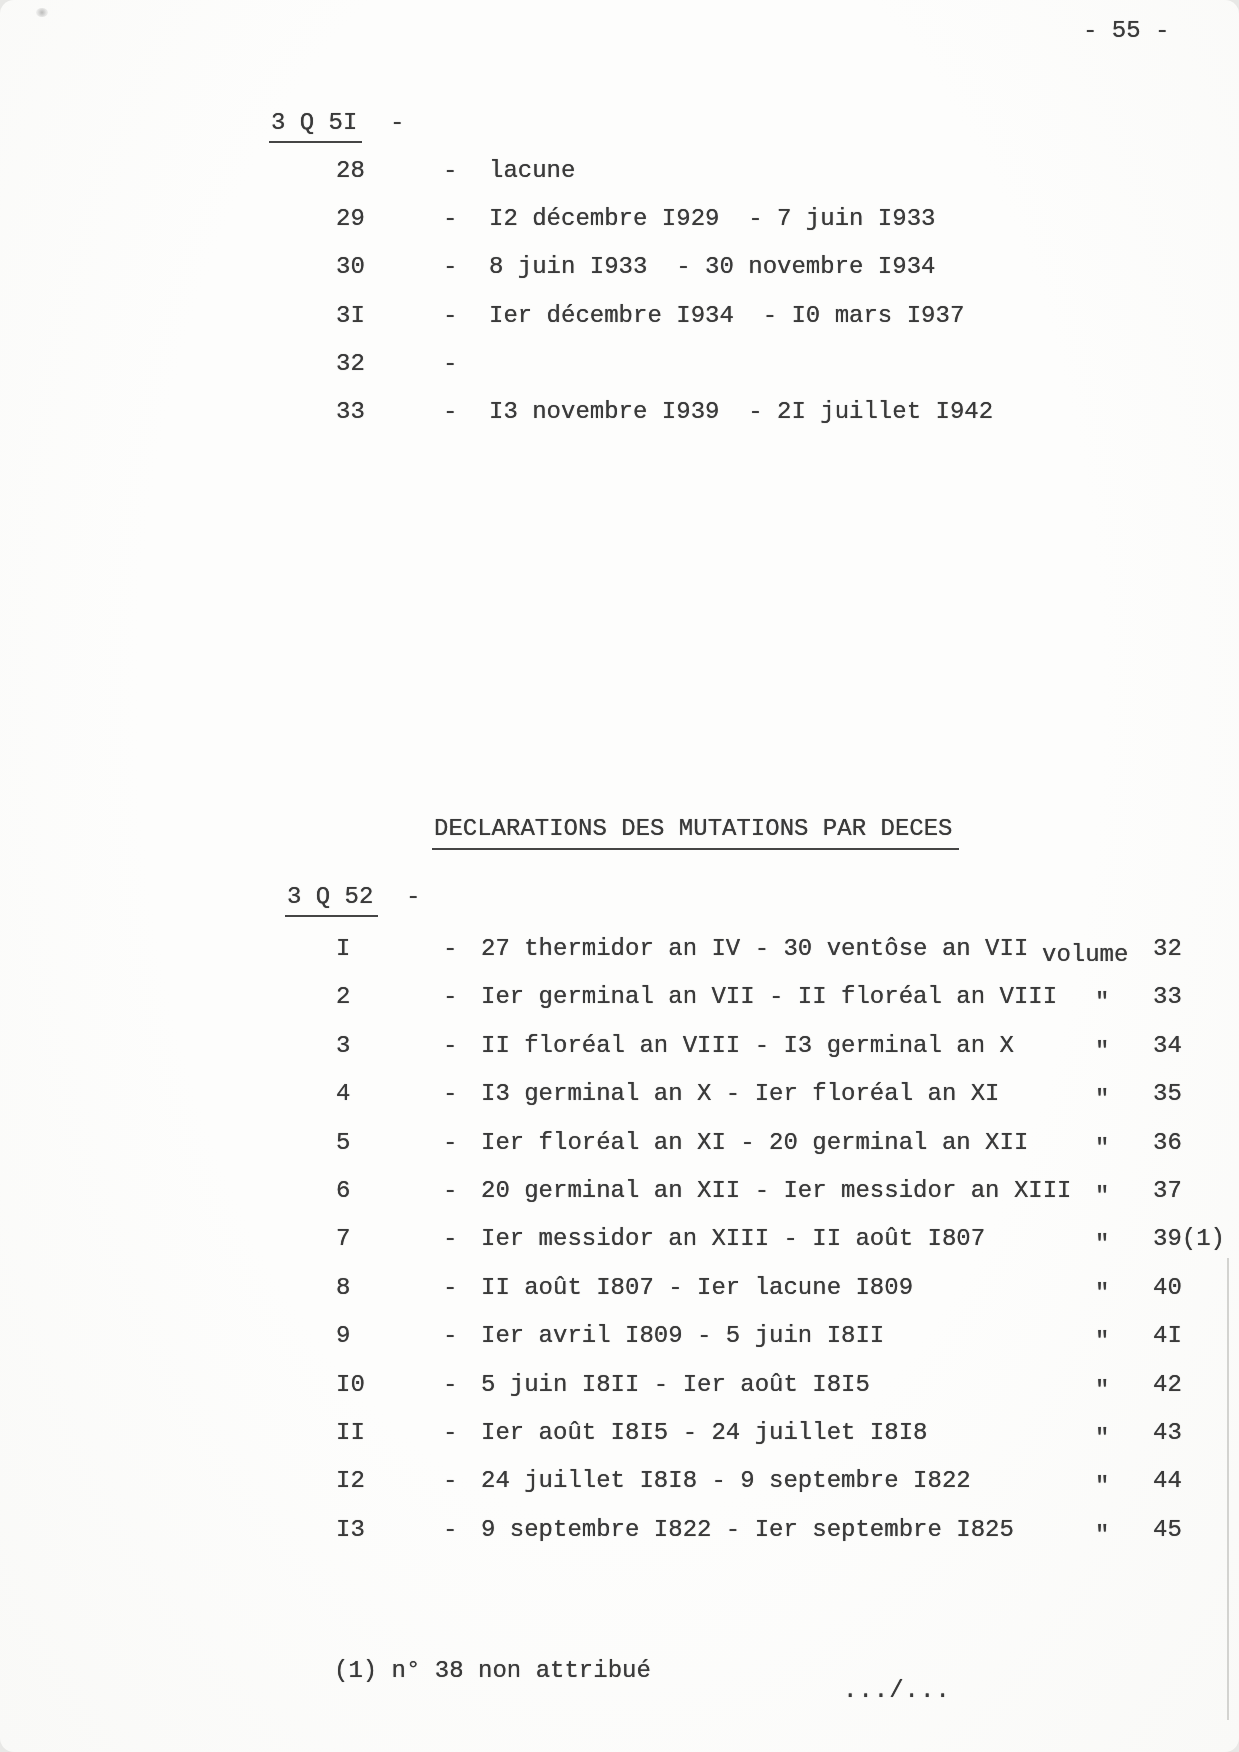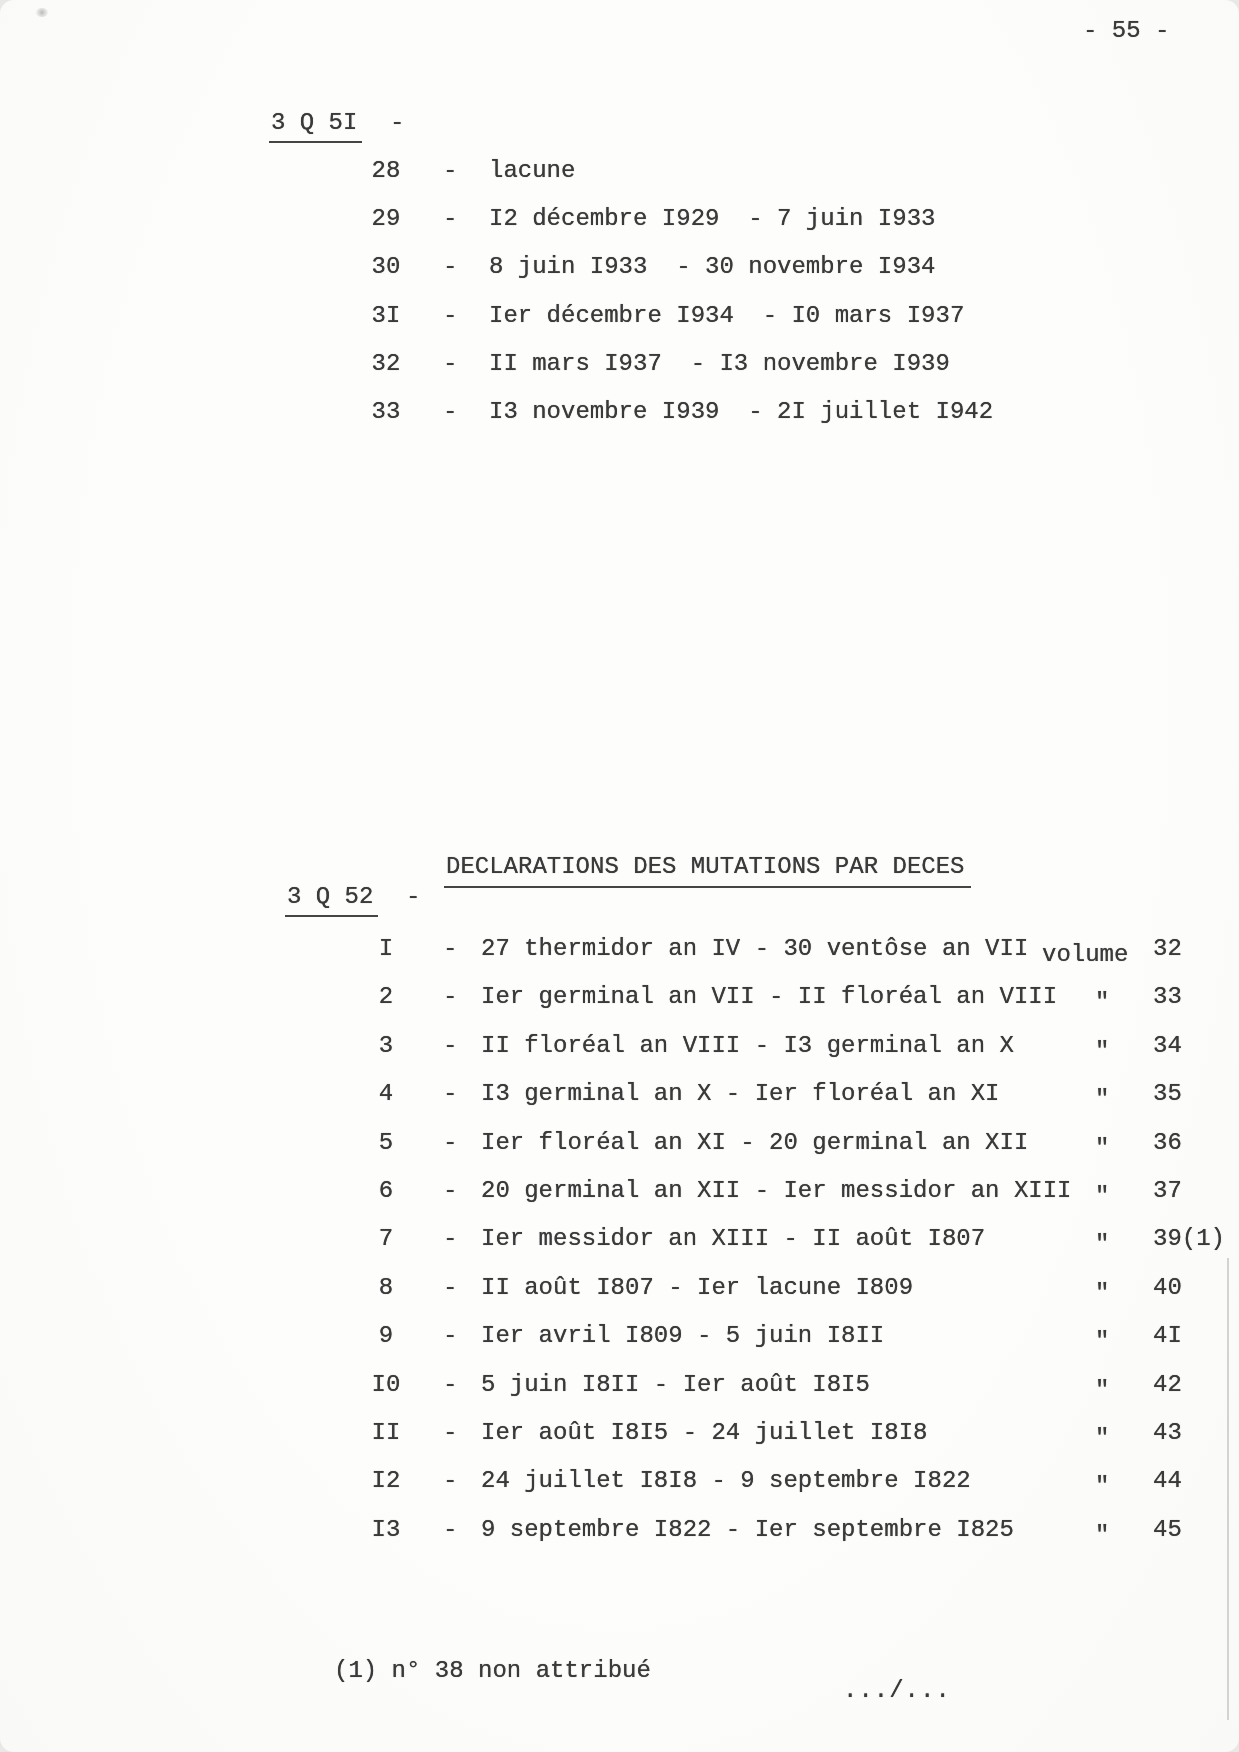--- a/index.html
+++ b/index.html
@@ -24,31 +24,30 @@
   .abs { position: absolute; white-space: pre; }
 
   .pagenum      { left: 1083px; top: 18px; }
   .sec1-code    { left: 269px;  top: 110px; }
   .sec1-dash    { left: 390px;  top: 110px; }
   .sec2-code    { left: 285px;  top: 884px; }
   .sec2-dash    { left: 406px;  top: 884px; }
   .underlined   { border-bottom: 2px solid #454545; padding: 0 5px 5px 2px; }
   .main-heading {
     position: absolute;
-    left: 444px; top: 816px;
+    left: 432px; top: 816px;
     white-space: pre;
     border-bottom: 2px solid #454545;
     padding: 0 7px 6px 2px;
-    margin-top: 38px;
   }
   .footnote     { left: 289px; top: 1658px; margin-left: 45px; }
   .continuation { left: 843px; top: 1678px; letter-spacing: 1px; }
 
   .row { position: absolute; left: 0; width: 100%; height: 30px; }
-  .num  { position: absolute; left: 344px; width: 84px; text-align: center; white-space: pre; }
+  .num  { position: absolute; left: 336px; width: 84px; text-align: left; white-space: pre; }
   .dash { position: absolute; left: 443px; }
   .desc { position: absolute; white-space: pre; }
   #list1 .desc { left: 489px; }
   #list2 .desc { left: 481px; }
   .unit { position: absolute; left: 1095px; white-space: pre; margin-top: 6px; }
   .unit.word { left: 1042px; }
   .vol  { position: absolute; left: 1153px; white-space: pre; }
 
   .smudge {
     position: absolute;
@@ -93,21 +92,20 @@
         <span class="desc">8 juin I933  - 30 novembre I934</span>
       </div>
       <div class="row" style="top: 302.6px;">
         <span class="num">3I</span>
         <span class="dash">-</span>
         <span class="desc">Ier décembre I934  - I0 mars I937</span>
       </div>
       <div class="row" style="top: 350.8px;">
         <span class="num">32</span>
         <span class="dash">-</span>
-        <span class="desc">II mars I937  - I3 novembre I939</span>
       </div>
       <div class="row" style="top: 399px;">
         <span class="num">33</span>
         <span class="dash">-</span>
         <span class="desc">I3 novembre I939  - 2I juillet I942</span>
       </div>
     </div>
 
   <div class="main-heading">DECLARATIONS DES MUTATIONS PAR DECES</div>
 

